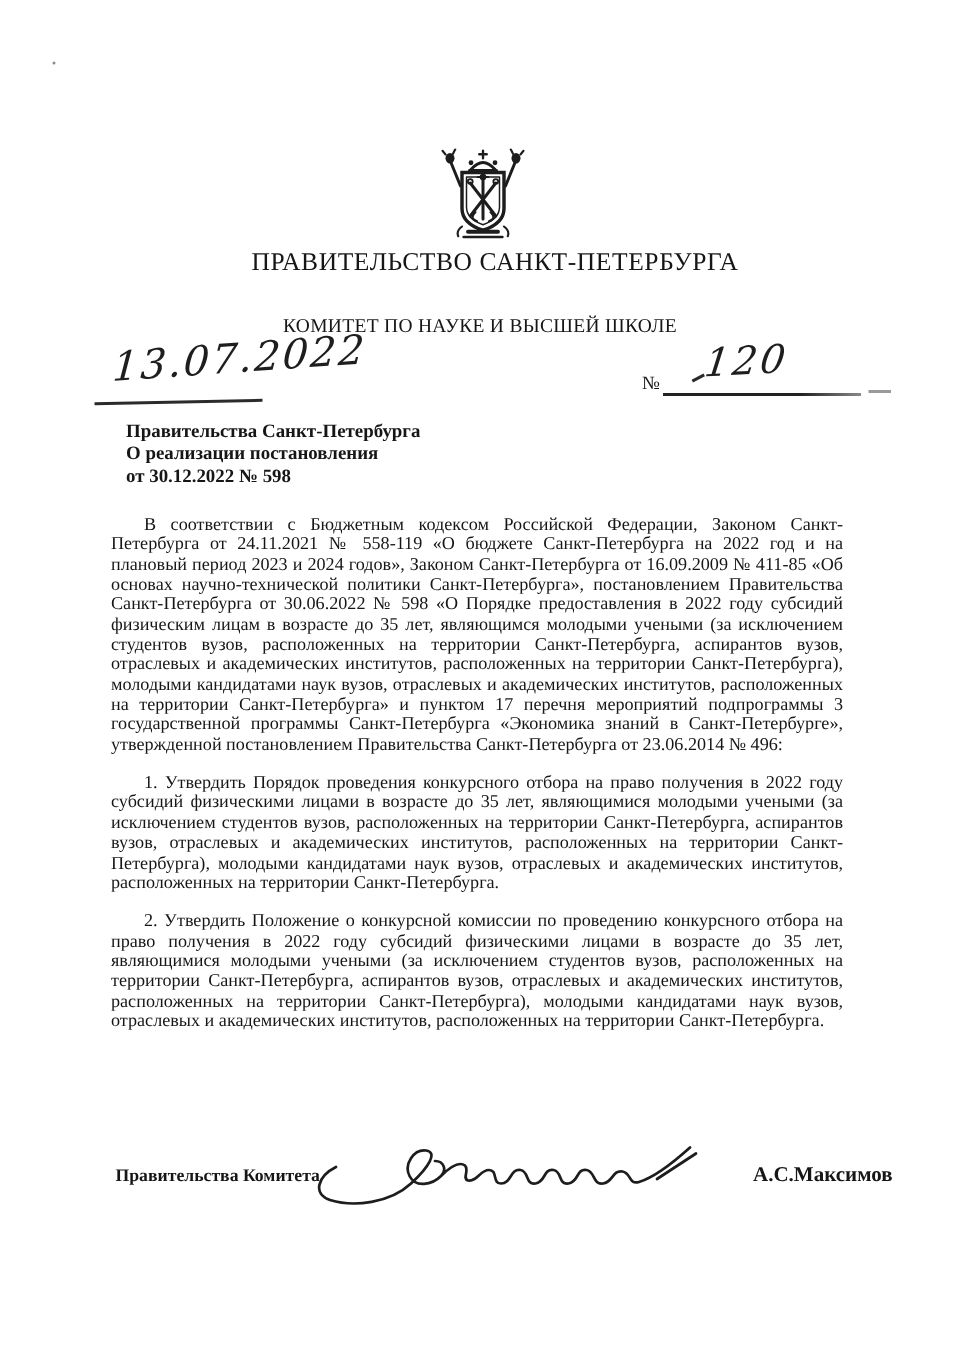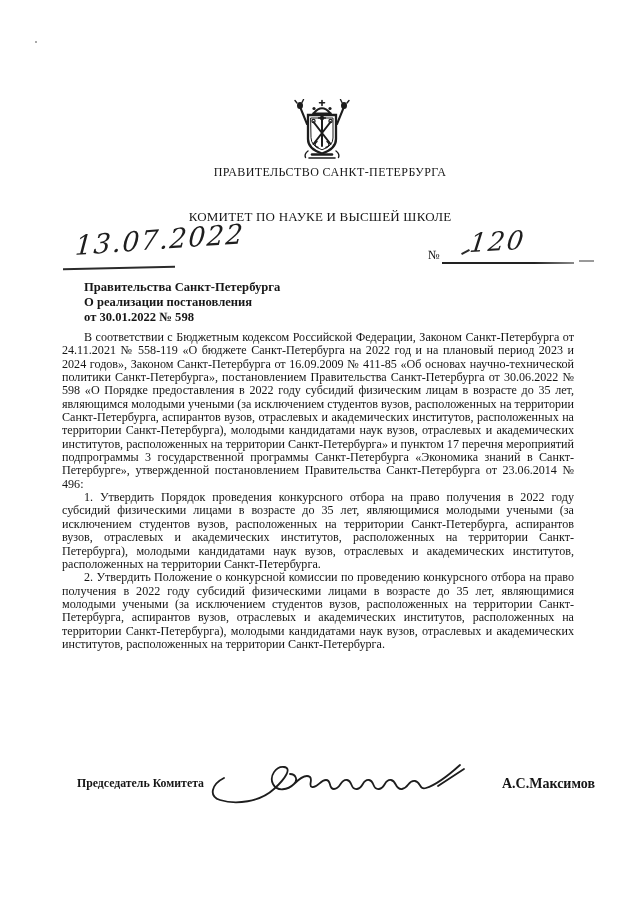--- a/index.html
+++ b/index.html
@@ -9,21 +9,21 @@
     margin:0 auto;
     background:#ffffff;
     font-family:"Liberation Serif","DejaVu Serif",serif;
     color:#161616;
     overflow:hidden;
   }
   .abs{position:absolute;}
   .centered{left:0;right:0;text-align:center;}
   .speck{left:35px;top:41px;width:2px;height:2px;background:#8d8d8d;border-radius:50%;}
   .emblem{left:294px;top:99px;width:56px;height:62px;}
-  .gov-line{top:165px;font-size:12px;letter-spacing:.4px;font-weight:400;margin-left:20px;}
+  .gov-line{top:165px;font-size:17px;letter-spacing:.4px;font-weight:400;margin-left:20px;}
   .committee-line{top:180px;font-size:13px;letter-spacing:.2px;font-weight:400;margin-top:29px;}
   .doc-type{top:207px;font-size:13px;letter-spacing:1.6px;font-weight:700;}
   .hand{
     font-family:"DejaVu Serif",serif;
     font-style:italic;
     color:#1e1e1e;
     white-space:nowrap;
   }
   .date-hand{
     left:74px;top:230px;
@@ -42,21 +42,21 @@
   .pen-tick{left:461px;top:251px;width:9px;height:2px;background:#2a2a2a;transform:rotate(-28deg);}
   .num-underline{left:442px;top:262px;width:132px;height:2px;
     background:linear-gradient(to right,#222 0 70%,#8a8a8a);}
   .num-underline-short{left:579px;top:260px;width:15px;height:1.5px;background:#9a9a9a;}
   .subject{left:84px;top:280px;font-weight:700;font-size:12.6px;line-height:15px;}
   .body-text{
     left:62px;top:331px;width:512px;
     font-size:12.1px;line-height:13.35px;
     text-align:justify;
   }
-  .body-text p{margin:0;text-indent:22px;}
+  .body-text p{margin:12px;text-indent:22px;}
   .sig-title{left:77px;top:776px;font-weight:700;font-size:11.8px;white-space:nowrap;}
   .sig-name{left:502px;top:776px;font-weight:700;font-size:14px;white-space:nowrap;}
   .sig-svg{left:208px;top:762px;width:262px;height:48px;}
   .ink{stroke:#1d1d1d;fill:none;stroke-linecap:round;stroke-linejoin:round;}
 </style>
 </head>
 <body>
 
 <div class="page">
 
@@ -106,30 +106,30 @@
 
   <div class="abs num-label">№</div>
   <div class="abs pen-tick"></div>
   <div class="abs hand num-hand">120</div>
   <div class="abs num-underline"></div>
   <div class="abs num-underline-short"></div>
 
   <div class="abs subject">
     <div>Правительства Санкт-Петербурга</div>
     <div>О реализации постановления</div>
-    <div>от 30.01.2022 № 598</div>
+    <div>от 30.12.2022 № 598</div>
   </div>
 
   <div class="abs body-text">
     <p>В соответствии с Бюджетным кодексом Российской Федерации, Законом Санкт-Петербурга от 24.11.2021 № 558-119 «О бюджете Санкт-Петербурга на 2022 год и на плановый период 2023 и 2024 годов», Законом Санкт-Петербурга от 16.09.2009 № 411-85 «Об основах научно-технической политики Санкт-Петербурга», постановлением Правительства Санкт-Петербурга от 30.06.2022 № 598 «О Порядке предоставления в 2022 году субсидий физическим лицам в возрасте до 35 лет, являющимся молодыми учеными (за исключением студентов вузов, расположенных на территории Санкт-Петербурга, аспирантов вузов, отраслевых и академических институтов, расположенных на территории Санкт-Петербурга), молодыми кандидатами наук вузов, отраслевых и академических институтов, расположенных на территории Санкт-Петербурга» и пунктом 17 перечня мероприятий подпрограммы 3 государственной программы Санкт-Петербурга «Экономика знаний в Санкт-Петербурге», утвержденной постановлением Правительства Санкт-Петербурга от 23.06.2014 № 496:</p>
     <p>1. Утвердить Порядок проведения конкурсного отбора на право получения в 2022 году субсидий физическими лицами в возрасте до 35 лет, являющимися молодыми учеными (за исключением студентов вузов, расположенных на территории Санкт-Петербурга, аспирантов вузов, отраслевых и академических институтов, расположенных на территории Санкт-Петербурга), молодыми кандидатами наук вузов, отраслевых и академических институтов, расположенных на территории Санкт-Петербурга.</p>
     <p>2. Утвердить Положение о конкурсной комиссии по проведению конкурсного отбора на право получения в 2022 году субсидий физическими лицами в возрасте до 35 лет, являющимися молодыми учеными (за исключением студентов вузов, расположенных на территории Санкт-Петербурга, аспирантов вузов, отраслевых и академических институтов, расположенных на территории Санкт-Петербурга), молодыми кандидатами наук вузов, отраслевых и академических институтов, расположенных на территории Санкт-Петербурга.</p>
   </div>
 
-  <div class="abs sig-title">Председатель Комитета</div>
+  <div class="abs sig-title">Правительства Комитета</div>
 
   <div class="abs sig-svg">
     <svg width="262" height="48" viewBox="0 0 262 48" xmlns="http://www.w3.org/2000/svg">
       <path class="ink" stroke-width="1.8" d="
         M16,16
         C4,22 0,34 12,38
         C28,43 52,40 66,27
         C78,16 84,6 76,5
         C68,4 61,14 65,22
         C69,30 80,28 86,22

